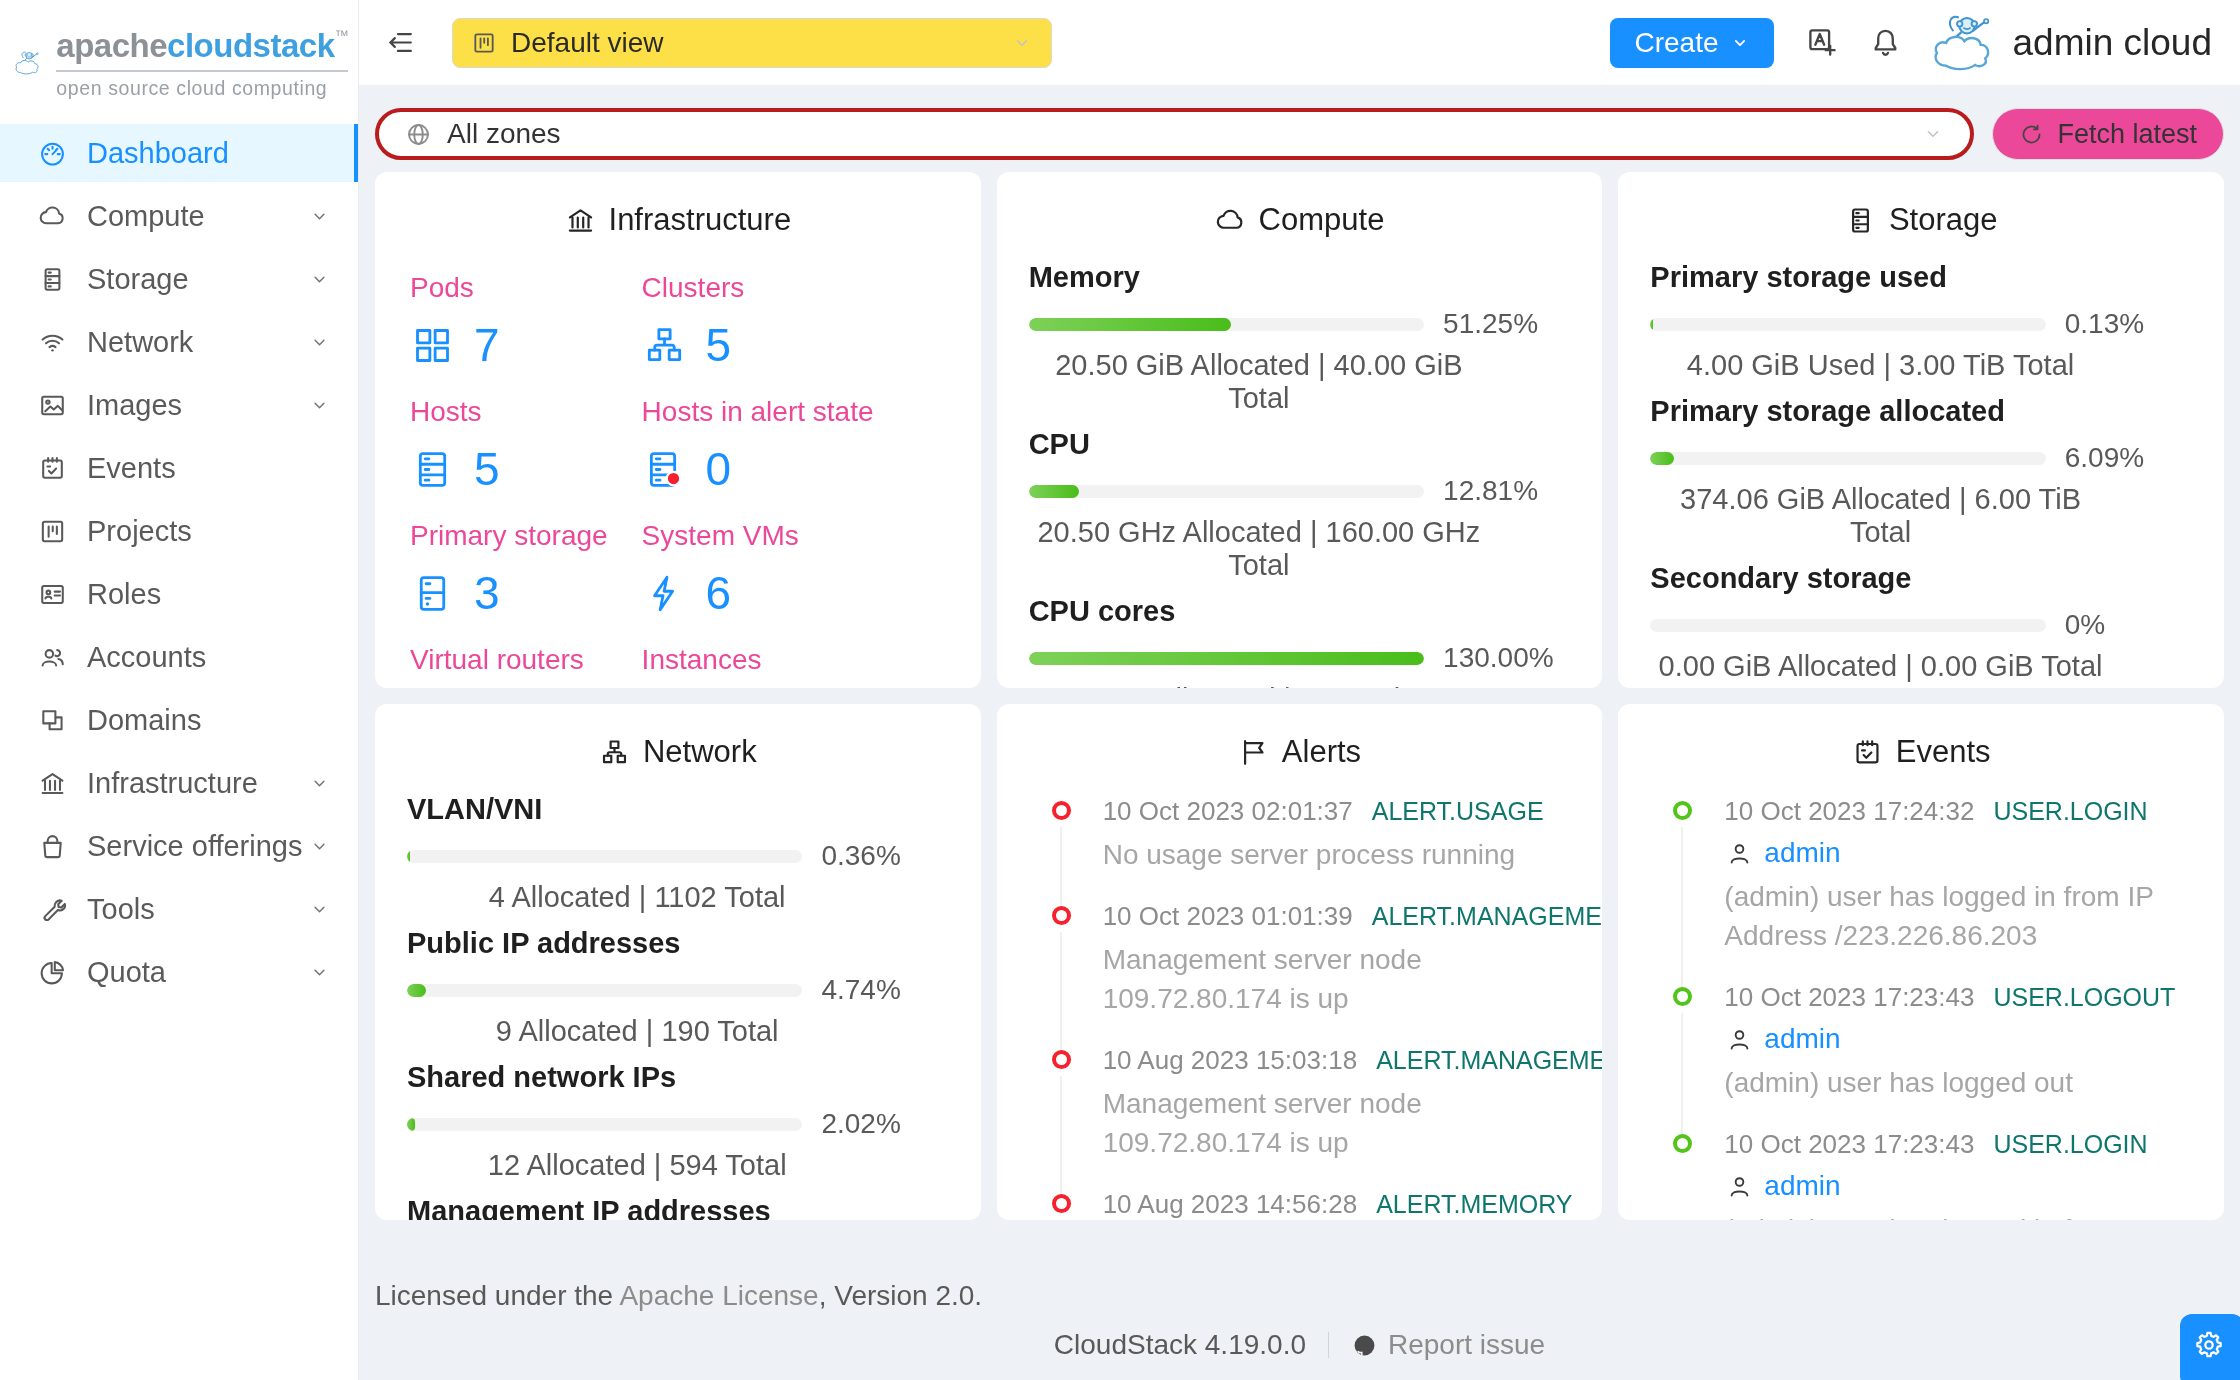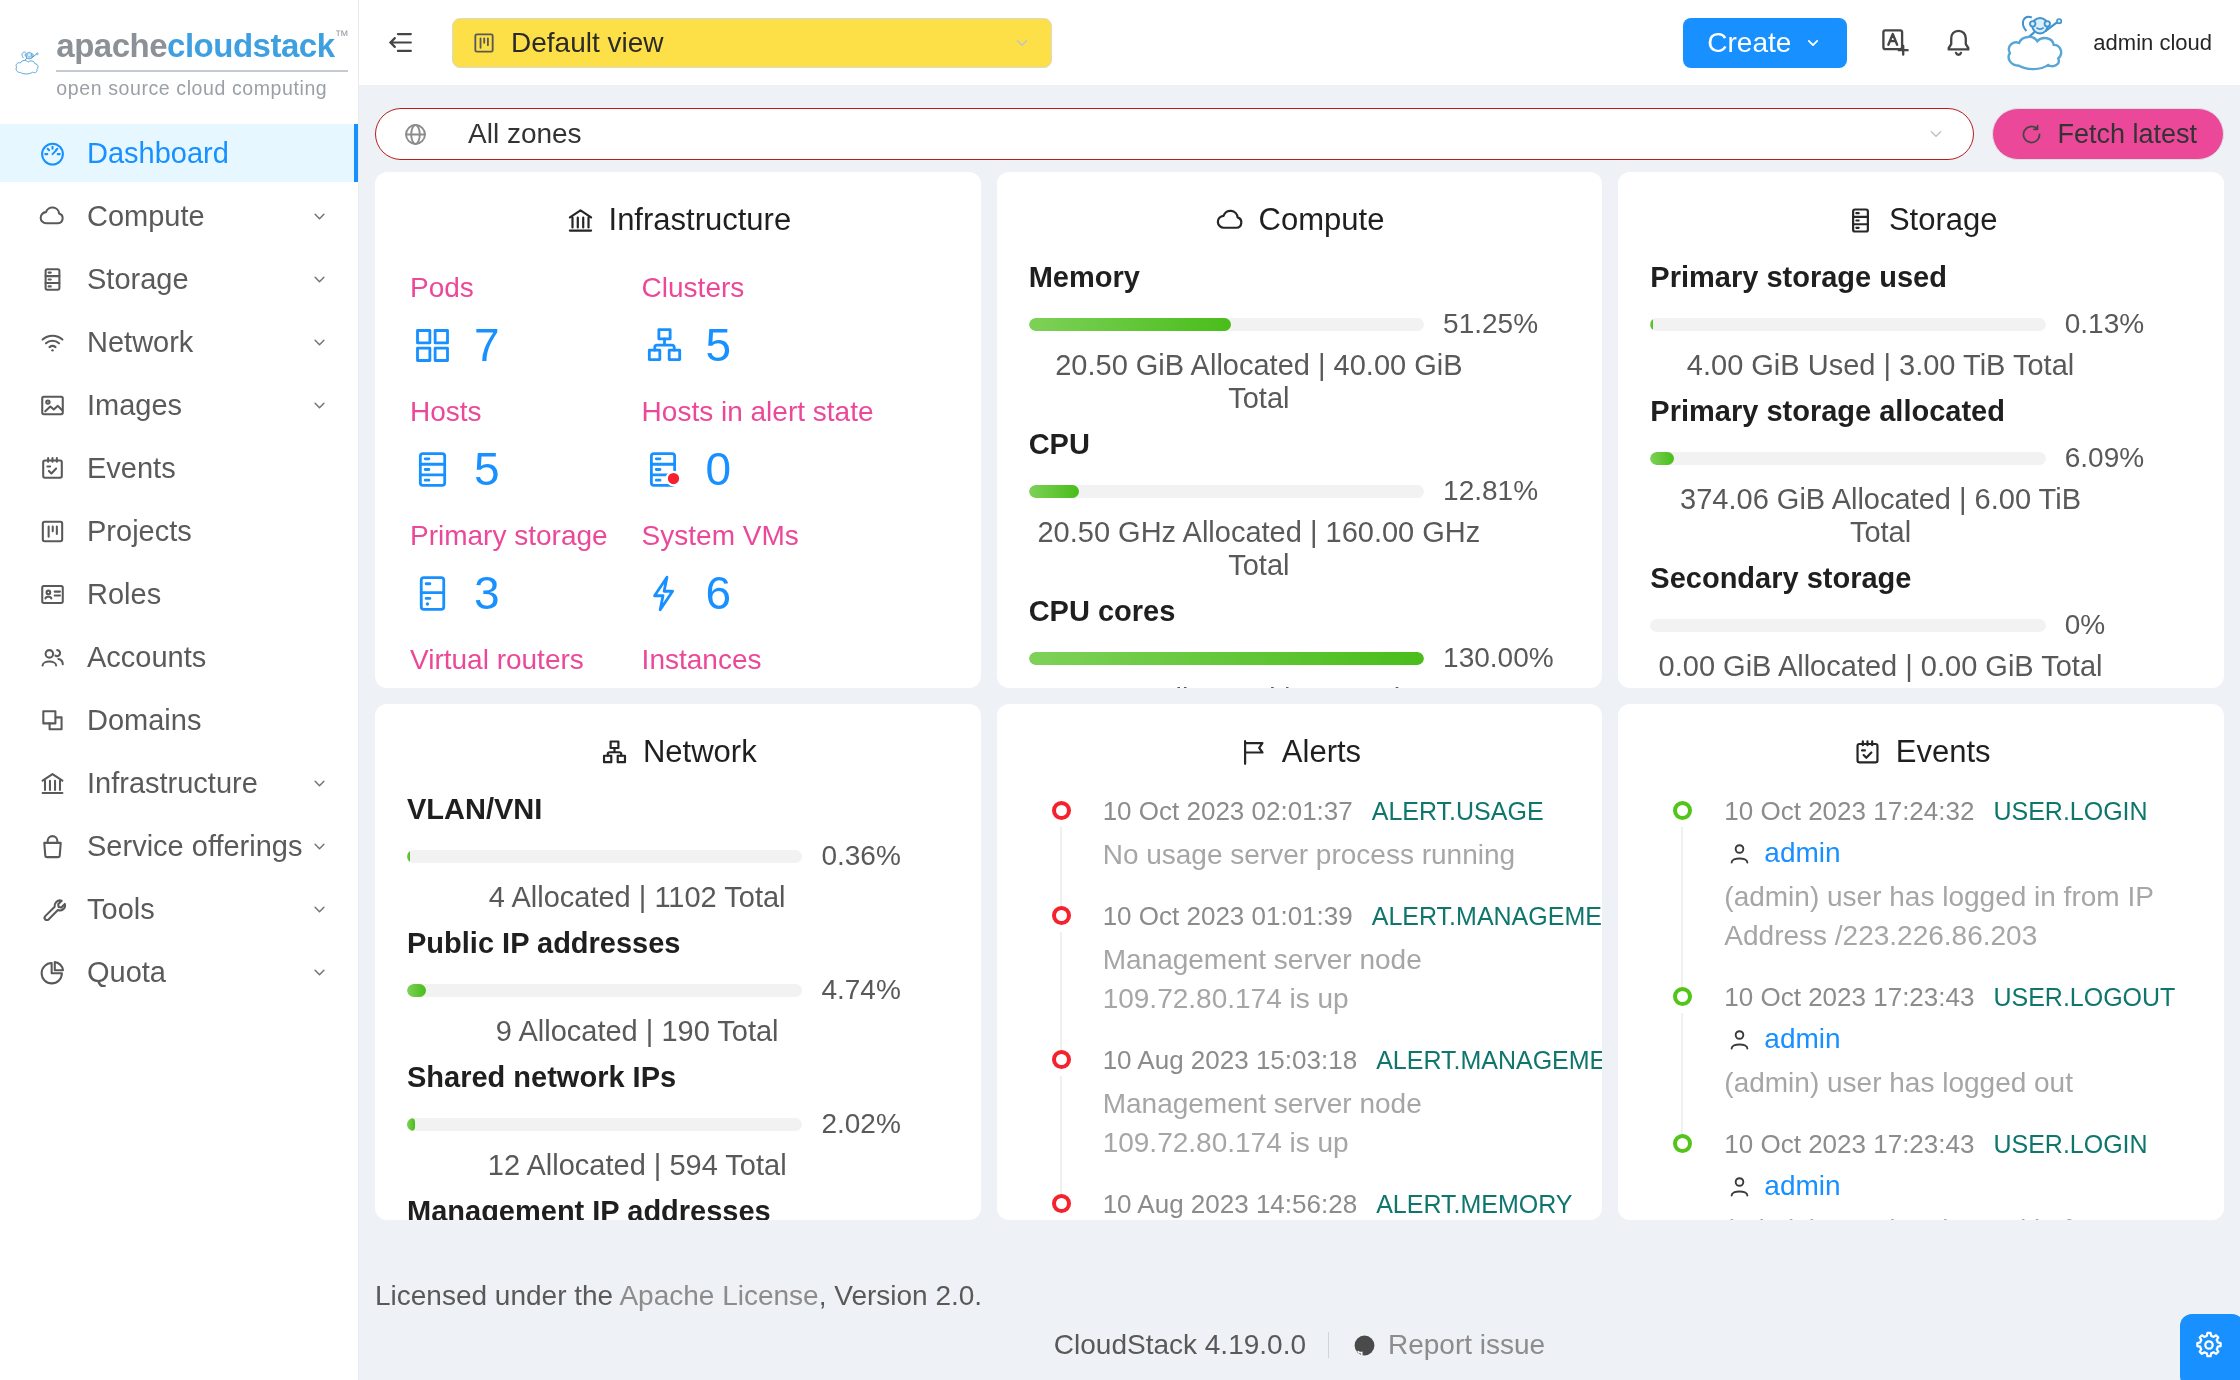--- a/index.html
+++ b/index.html
@@ -32,26 +32,26 @@
   .view-select { margin-left:36px; width:600px; height:50px; border:1px solid #d9d9d9; border-radius:8px; background:#fde047; display:flex; align-items:center; padding:0 18px; cursor:pointer; }
   .vs-ic { width:26px; height:26px; color:#595959; }
   .vs-lb { font-size:28px; color:#2b2b2b; margin-left:14px; flex:1; }
   .vs-ch { width:22px; height:22px; color:#c3c3c3; }
   .create-btn { margin-left:auto; height:50px; padding:0 24px; background:#1890ff; border:none; border-radius:8px; color:#fff; font-size:28px; font-family:inherit; display:flex; align-items:center; gap:12px; cursor:pointer; }
   .cb-ch { width:20px; height:20px; color:#fff; stroke-width:2.2; }
   .hd-ic { width:33px; height:33px; color:#454545; cursor:pointer; }
   .translate { margin-left:32px; }
   .bell { margin-left:30px; }
   .avatar { width:82px; height:62px; margin-left:24px; cursor:pointer; }
-  .user-name { font-size:22px; color:#262626; margin-left:12px; white-space:nowrap; }
+  .user-name { font-size:37px; color:#262626; margin-left:4px; white-space:nowrap; }
 
   
   .content { flex:1; position:relative; padding:22px 16px 0; overflow:hidden; }
   .zonebar { display:flex; gap:18px; margin:0 0 12px; }
-  .zone-select { flex:1; height:52px; background:#fff; border:1px solid #b91c1c; border-radius:26px; display:flex; align-items:center; padding:0 26px; cursor:pointer;gap:24px; }
+  .zone-select { flex:1; height:52px; background:#fff; border:4px solid #b91c1c; border-radius:26px; display:flex; align-items:center; padding:0 26px; cursor:pointer; }
   .zs-ic { width:27px; height:27px; color:#8c8c8c; }
   .zs-lb { font-size:28px; color:#333; margin-left:15px; flex:1; }
   .zs-ch { width:22px; height:22px; color:#c3c3c3; }
   .fetch-btn { height:52px; padding:0 26px; background:#ec4899; border:1px solid #dcdfe2; border-radius:26px; display:flex; align-items:center; gap:13px; font-size:27px; color:#333; font-family:inherit; cursor:pointer; white-space:nowrap; }
   .fb-ic { width:25px; height:25px; color:#454545; }
 
   .grid { display:grid; grid-template-columns:1fr 1fr 1fr; gap:16px; }
   .card { background:#fff; border-radius:12px; height:516px; padding:24px 32px; overflow:hidden; }
   .card-title { display:flex; align-items:center; justify-content:center; gap:13px; font-size:31px; font-weight:500; color:#1f1f1f; padding:6px 0 10px; }
   .ct-ic { width:31px; height:31px; color:#262626; }

